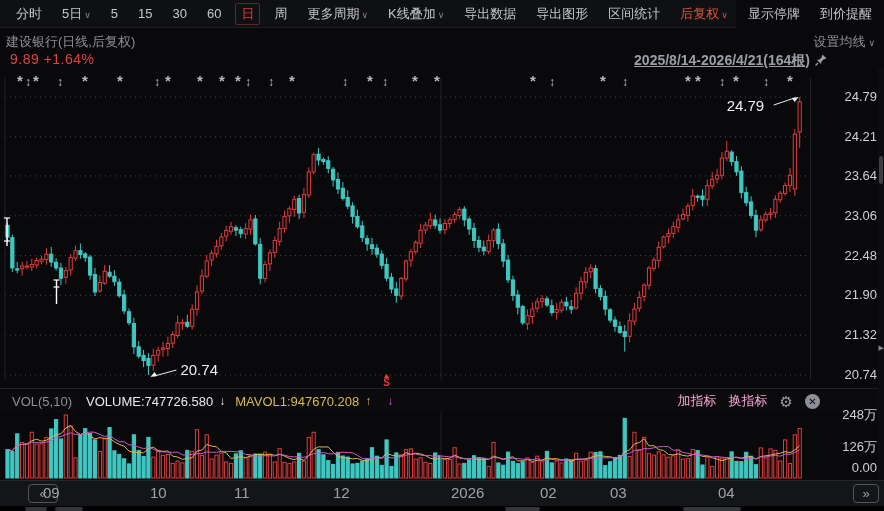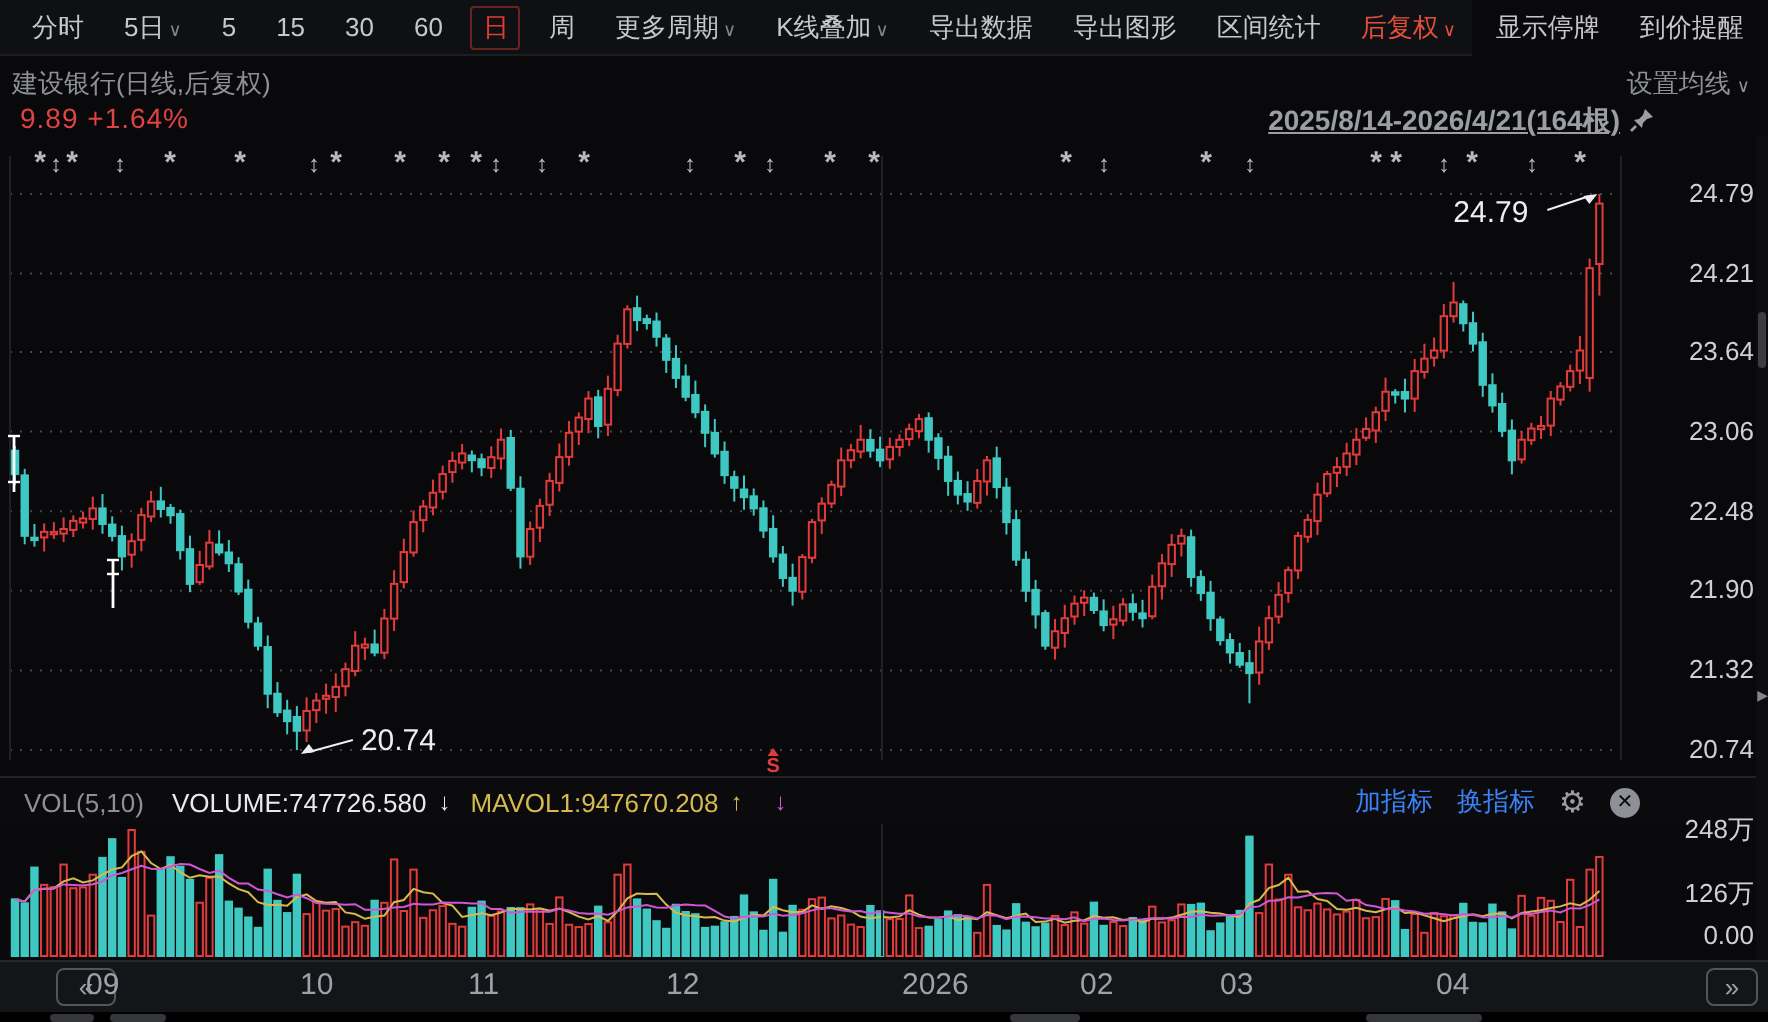--- a/index.html
+++ b/index.html
@@ -32,21 +32,21 @@
 
   
   .vol-header { position:absolute; left:0; top:390px; width:884px; height:22px; display:flex; align-items:center;
                 font-size:13px; background:#0b0b0e; padding:0 64px 0 12px; }
   .vh-ind { color:#8d9097; margin-right:14px; }
   .vh-vol { color:#e9e9ec; }
   .vh-arrow { margin:0 10px 0 6px; font-size:12px; }
   .vh-m1 { color:#d6ba4d; }
   .vh-m2 { color:#cf57d3; }
   .vh-right { margin-left:auto; display:flex; align-items:center; gap:12px; color:#9a9da4; }
-  .vh-link { color:#3b82f6; }
+  .vh-link { color:#f9a8d4; }
   .vh-gear { font-size:15px; color:#9a9da4; line-height:1; }
   .vh-close { width:15px; height:15px; border-radius:50%; background:#8d9097; color:#0b0b0e;
               font-size:10px; font-weight:bold; display:flex; align-items:center; justify-content:center; }
 
   
   .xaxis { position:absolute; left:0; top:480px; width:884px; height:26px; background:#141519; border-top:1px solid #26272b; }
   .x-label { position:absolute; top:3px; width:60px; margin-left:-30px; font-size:15px; color:#9ea1a8; }
   .nav-btn { position:absolute; top:3px; width:30px; height:19px; border:1px solid #54555b; border-radius:4px;
              color:#9ea1a8; font-size:13px; text-align:center; line-height:17px; background:transparent; }
   .nav-prev { left:28px; } .nav-next { right:5px; width:26px; }

